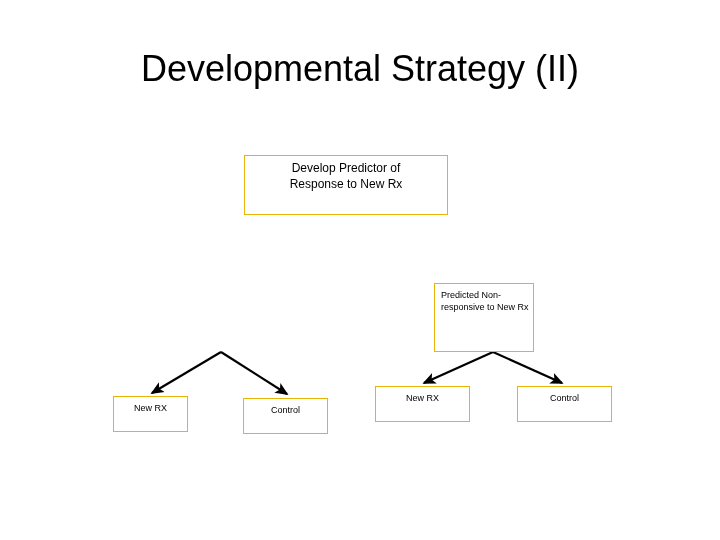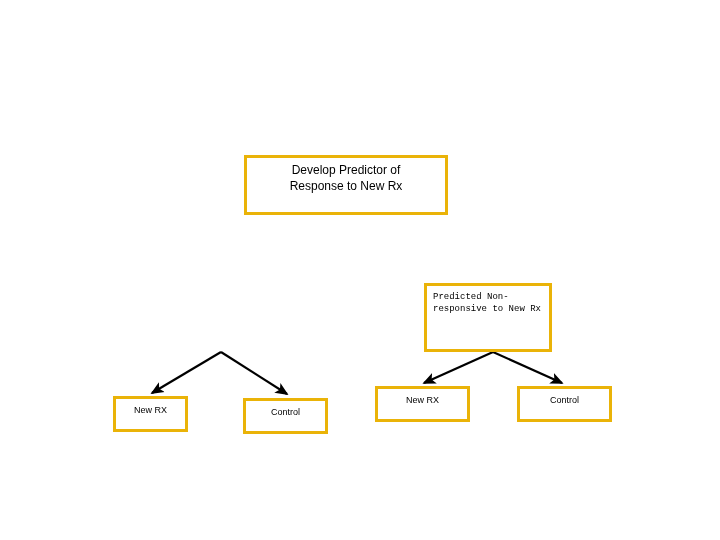--- a/index.html
+++ b/index.html
@@ -32,21 +32,21 @@
     font-size: 36px;
     line-height: 44px;
     font-weight: normal;
     letter-spacing: 0px;
     color: #000000;
     white-space: nowrap;
   }
   .node-box {
     position: absolute;
     box-sizing: border-box;
-    border: 3px solid #eab308;
+    border: 1px solid #eab308;
     background: #ffffff;
     color: #000000;
     overflow: hidden;
   }
   .node-label {
     display: block;
     white-space: pre-line;
   }
   
   #box-root {
@@ -62,25 +62,24 @@
     padding-top: 4px;
   }
   
   #box-predicted-responsive {
     left: 174px;
     top: 283px;
     width: 96px;
     height: 69px;
   }
   #box-predicted-nonresponsive {
-    left: 424px;
+    left: 434px;
     top: 283px;
-    width: 128px;
+    width: 100px;
     height: 69px;
-    font-family: Liberation Mono, monospace;
   }
   #box-predicted-responsive .node-label,
   #box-predicted-nonresponsive .node-label {
     font-size: 9px;
     line-height: 12px;
     text-align: left;
     padding: 5px 0 0 6px;
   }
   
   #box-leaf-newrx-left {
@@ -123,20 +122,21 @@
     width: 720px;
     height: 540px;
     pointer-events: none;
   }
 </style>
 </head>
 <body>
 
 <div id="slide">
 
+  <div id="slide-title">Developmental Strategy (II)</div>
 
   <svg id="connectors" viewBox="0 0 720 540">
     <defs>
       <marker id="arrowhead" markerWidth="6" markerHeight="6" refX="5.2" refY="3" orient="auto" markerUnits="strokeWidth">
         <path d="M0,0.4 L6,3 L0,5.6 L1.4,3 Z" fill="#000000"></path>
       </marker>
     </defs>
 
     <line x1="221" y1="352" x2="152" y2="393" stroke="#000000" stroke-width="2.2" marker-end="url(#arrowhead)"></line>
 

